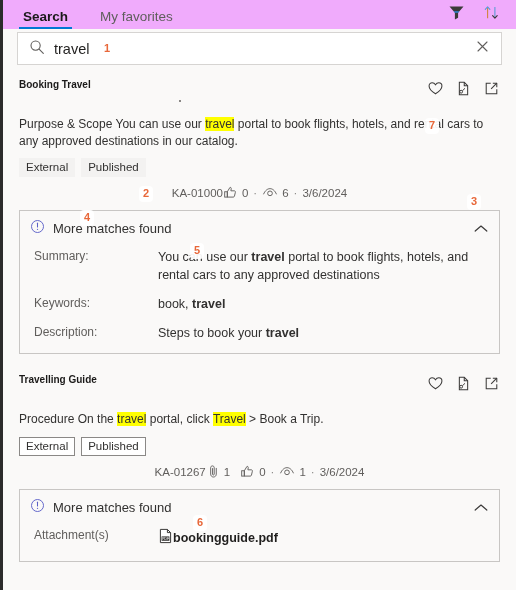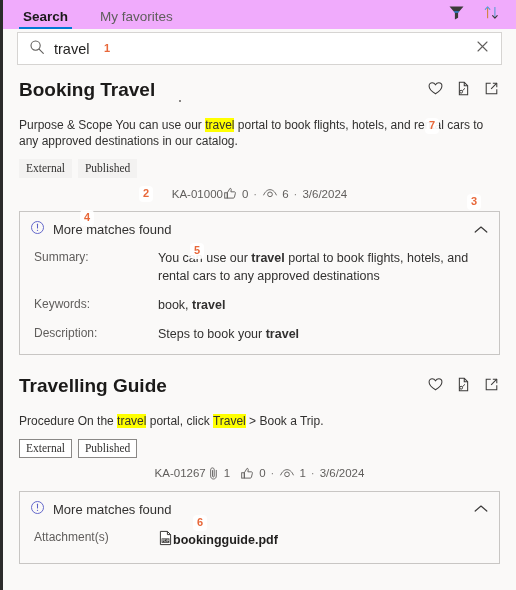--- a/index.html
+++ b/index.html
@@ -78,35 +78,35 @@
   
   .results { padding: 0 0 0 0; }
   .card { padding: 14px 16px 0 16px; }
   .card.second { padding-top: 20px; }
 
   .card-head {
     display: flex; align-items: flex-start;
     justify-content: space-between;
   }
   .title {
-    font-size: 19px; font-weight: bold;
+    font-size: 10px; font-weight: bold;
     color: #1b1a19; cursor: pointer;
     line-height: 1.2;
   }
   .card-actions { display: flex; align-items: center; gap: 11px; padding-top: 1px; }
   .act-ico { cursor: pointer; display: block; }
 
   .snippet {
     font-size: 12px; color: #323130;
     line-height: 1.38; margin-top: 15px;
     max-width: 494px;
   }
   mark { background: #ffff00; color: #323130; padding: 0; }
 
-  .badges { display: flex; gap: 6px; margin-top: 9px; font-family: Liberation Serif, serif; }
+  .badges { display: flex; gap: 6px; margin-top: 9px; }
   .badge {
     font-size: 11.5px; color: #323130;
     padding: 1px 6px 2px 6px;
     line-height: 1.25;
   }
   .badge.flat { background: #f3f2f1; border: 1px solid transparent; }
   .badge.outlined { background: #ffffff; border: 1px solid #8a8886; }
 
   .idrow {
     display: flex; align-items: center; justify-content: center;

